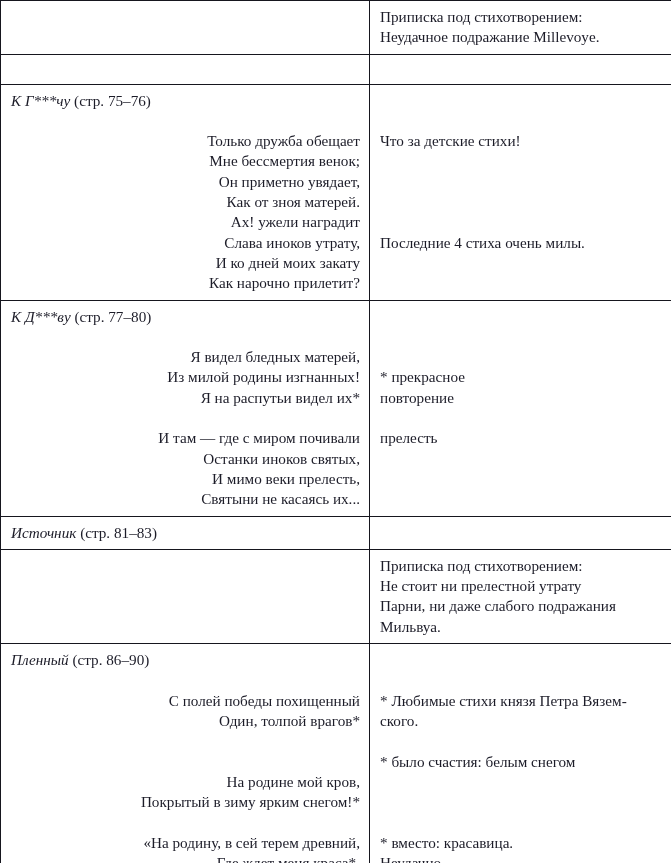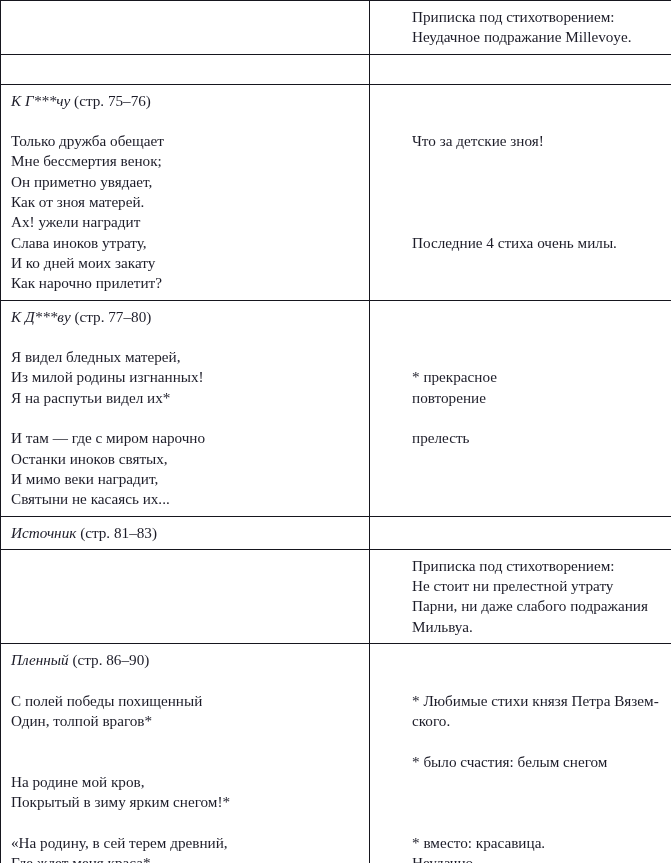--- a/index.html
+++ b/index.html
@@ -49,29 +49,29 @@
     line-height: 20.3px;
     white-space: nowrap;
   }
   .poem-title .pages {
     font-style: normal;
     margin-top: 22px;
   }
 
   .line {
     white-space: pre;
+    text-align: right;
   }
   .line.blank {
     color: transparent;
   }
   .line.blank::after { content: "\00a0"; }
 
   .note-line {
     white-space: pre;
-    margin-left: 32px;
   }
   .note-line.blank { color: transparent; }
   .note-line.blank::after { content: "\00a0"; }
 
   .spacer-row .cellbox { min-height: 17px; }
 </style>
 </head>
 <body>
 
 <div id="page">
@@ -111,42 +111,42 @@
             <div class="line">Ах! ужели наградит</div>
             <div class="line">Слава иноков утрату,</div>
             <div class="line">И ко дней моих закату</div>
             <div class="line">Как нарочно прилетит?</div>
           </div>
         </td>
         <td class="col-note">
           <div class="cellbox note">
             <div class="note-line blank"></div>
             <div class="note-line blank"></div>
-            <div class="note-line">Что за детские зноя!</div>
+            <div class="note-line">Что за детские стихи!</div>
             <div class="note-line blank"></div>
             <div class="note-line blank"></div>
             <div class="note-line blank"></div>
             <div class="note-line blank"></div>
             <div class="note-line">Последние 4 стиха очень милы.</div>
           </div>
         </td>
       </tr>
 
       <tr>
         <td class="col-text">
           <div class="cellbox">
             <div class="poem-title"><span>К Д***ву</span> <span class="pages">(стр. 77–80)</span></div>
             <div class="line blank"></div>
             <div class="line">Я видел бледных матерей,</div>
             <div class="line">Из милой родины изгнанных!</div>
             <div class="line">Я на распутьи видел их*</div>
             <div class="line blank"></div>
-            <div class="line">И там — где с миром нарочно</div>
+            <div class="line">И там — где с миром почивали</div>
             <div class="line">Останки иноков святых,</div>
-            <div class="line">И мимо веки наградит,</div>
+            <div class="line">И мимо веки прелесть,</div>
             <div class="line">Святыни не касаясь их...</div>
           </div>
         </td>
         <td class="col-note">
           <div class="cellbox note">
             <div class="note-line blank"></div>
             <div class="note-line blank"></div>
             <div class="note-line blank"></div>
             <div class="note-line">* прекрасное</div>
             <div class="note-line">повторение</div>

